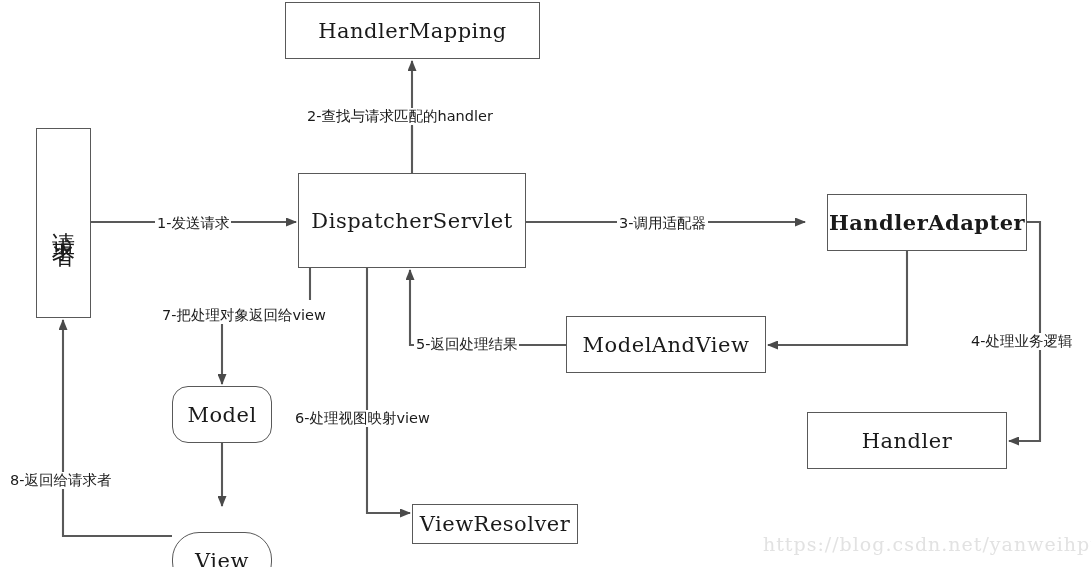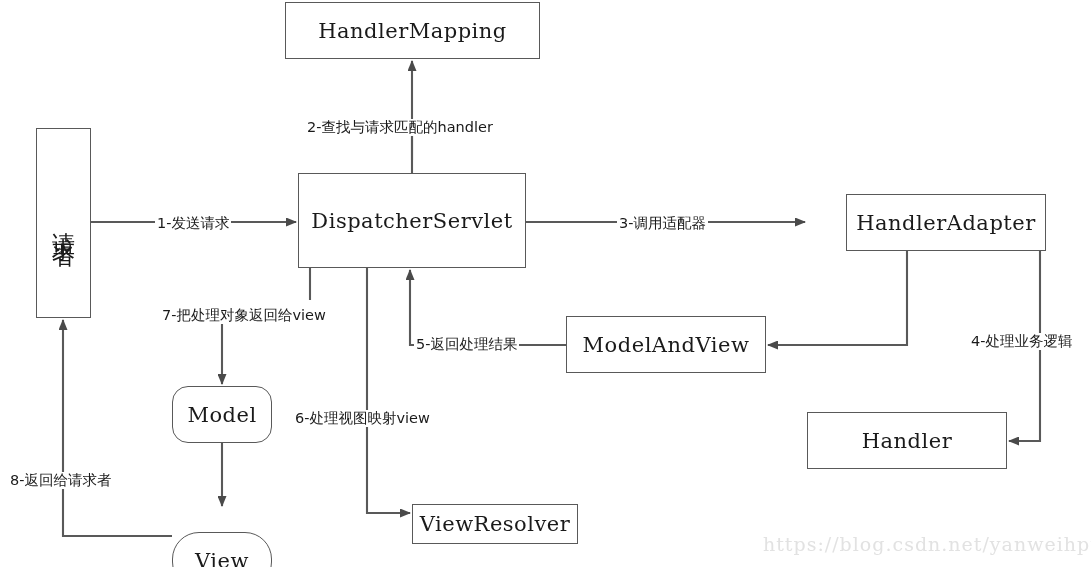--- a/index.html
+++ b/index.html
@@ -108,21 +108,21 @@
   </div>
 
   <div class="node" style="left:285px; top:2px; width:255px; height:57px;">
     <span>HandlerMapping</span>
   </div>
 
   <div class="node" style="left:298px; top:173px; width:228px; height:95px;">
     <span>DispatcherServlet</span>
   </div>
 
-  <div class="node" style="left:846px; top:194px; width:200px; height:57px;">
+  <div class="node" style="left:827px; top:194px; width:200px; height:57px;font-weight:bold;">
     <span>HandlerAdapter</span>
   </div>
 
   <div class="node" style="left:807px; top:412px; width:200px; height:57px;">
     <span>Handler</span>
   </div>
 
   <div class="node" style="left:566px; top:316px; width:200px; height:57px;">
     <span>ModelAndView</span>
   </div>
@@ -133,21 +133,21 @@
 
   <div class="node" style="left:172px; top:532px; width:100px; height:57px;border-radius:27px;">
     <span>View</span>
   </div>
 
   <div class="node" style="left:412px; top:504px; width:166px; height:40px;">
     <span>ViewResolver</span>
   </div>
 
   <div class="edge-label" style="left:155px; top:215px;">1-发送请求</div>
-  <div class="edge-label" style="left:305px; top:108px;margin-top:11px;">2-查找与请求匹配的handler</div>
+  <div class="edge-label" style="left:305px; top:108px;">2-查找与请求匹配的handler</div>
   <div class="edge-label" style="left:617px; top:215px;">3-调用适配器</div>
   <div class="edge-label" style="left:969px; top:333px;">4-处理业务逻辑</div>
   <div class="edge-label" style="left:414px; top:336px;">5-返回处理结果</div>
   <div class="edge-label" style="left:293px; top:410px;">6-处理视图映射view</div>
   <div class="edge-label" style="left:160px; top:307px;">7-把处理对象返回给view</div>
   <div class="edge-label" style="left:8px; top:472px;">8-返回给请求者</div>
 
   <div class="watermark" style="left:763px; top:533px;">https://blog.csdn.net/yanweihpu</div>
 
 </div>

